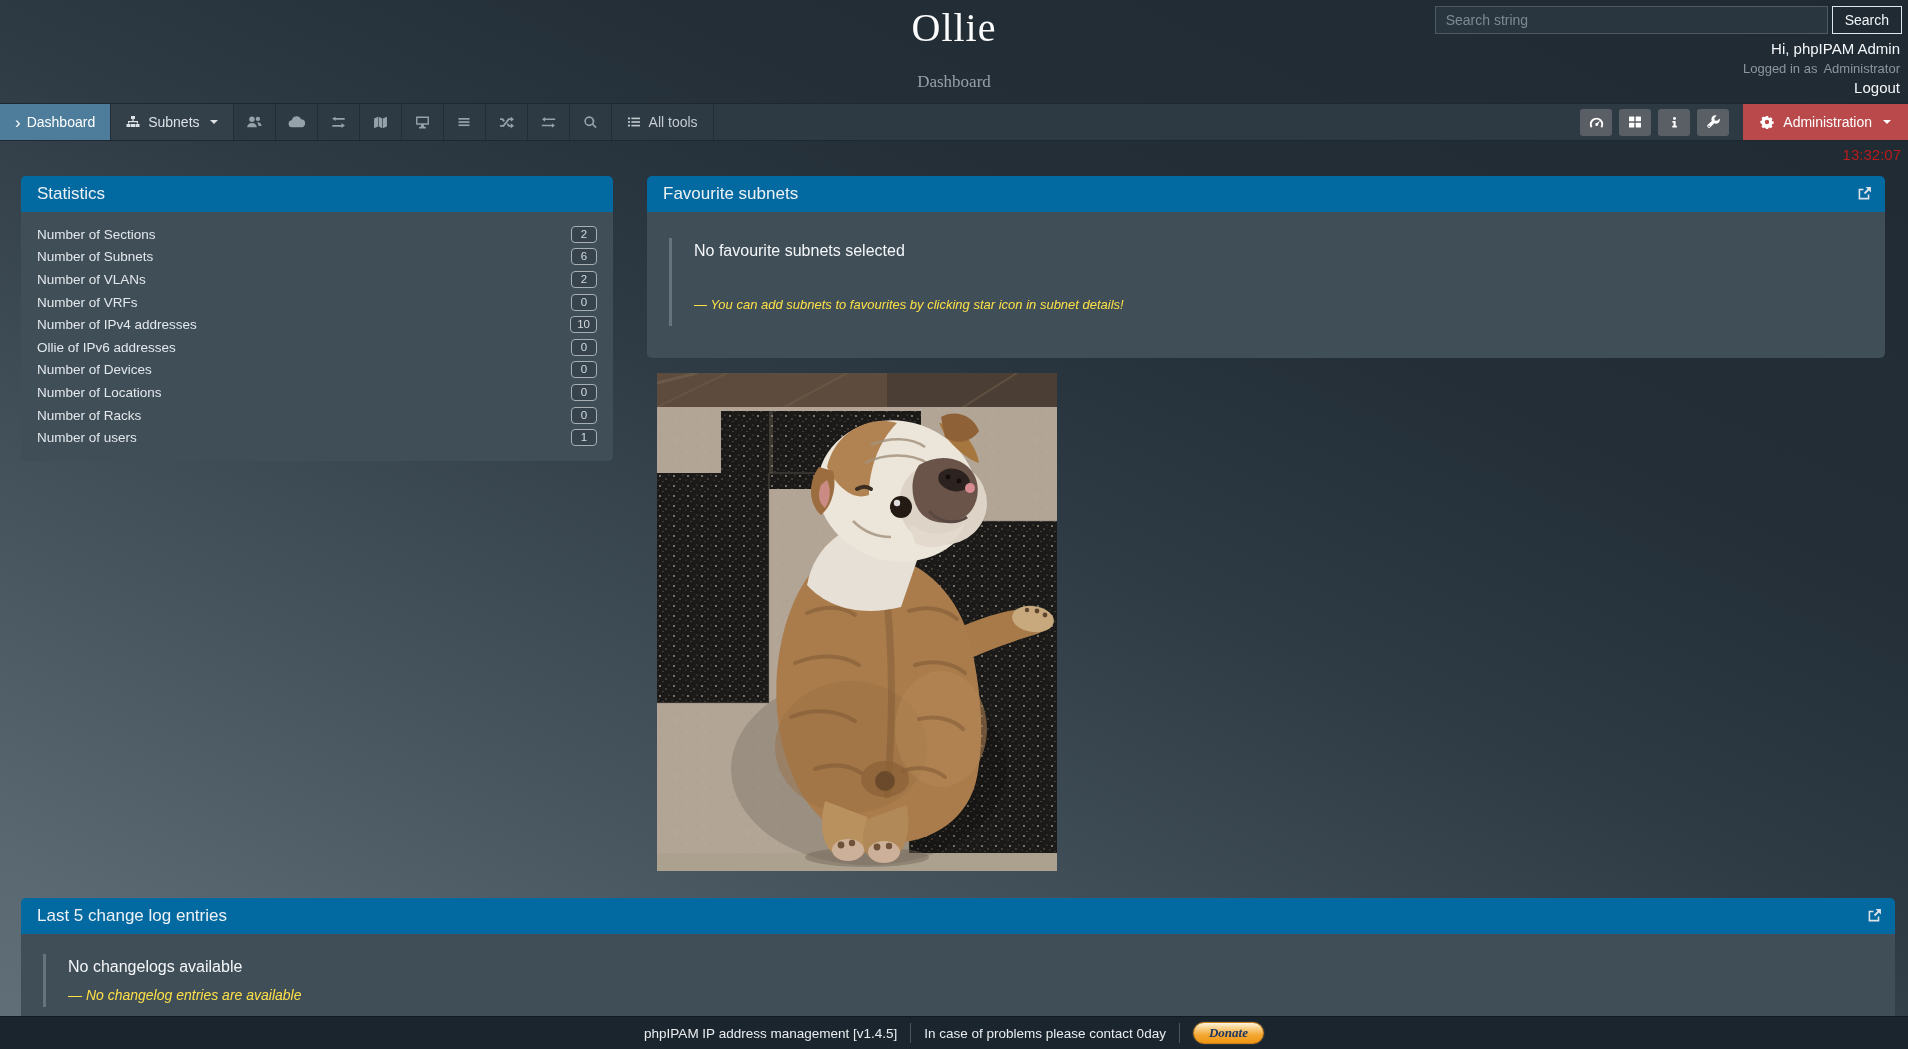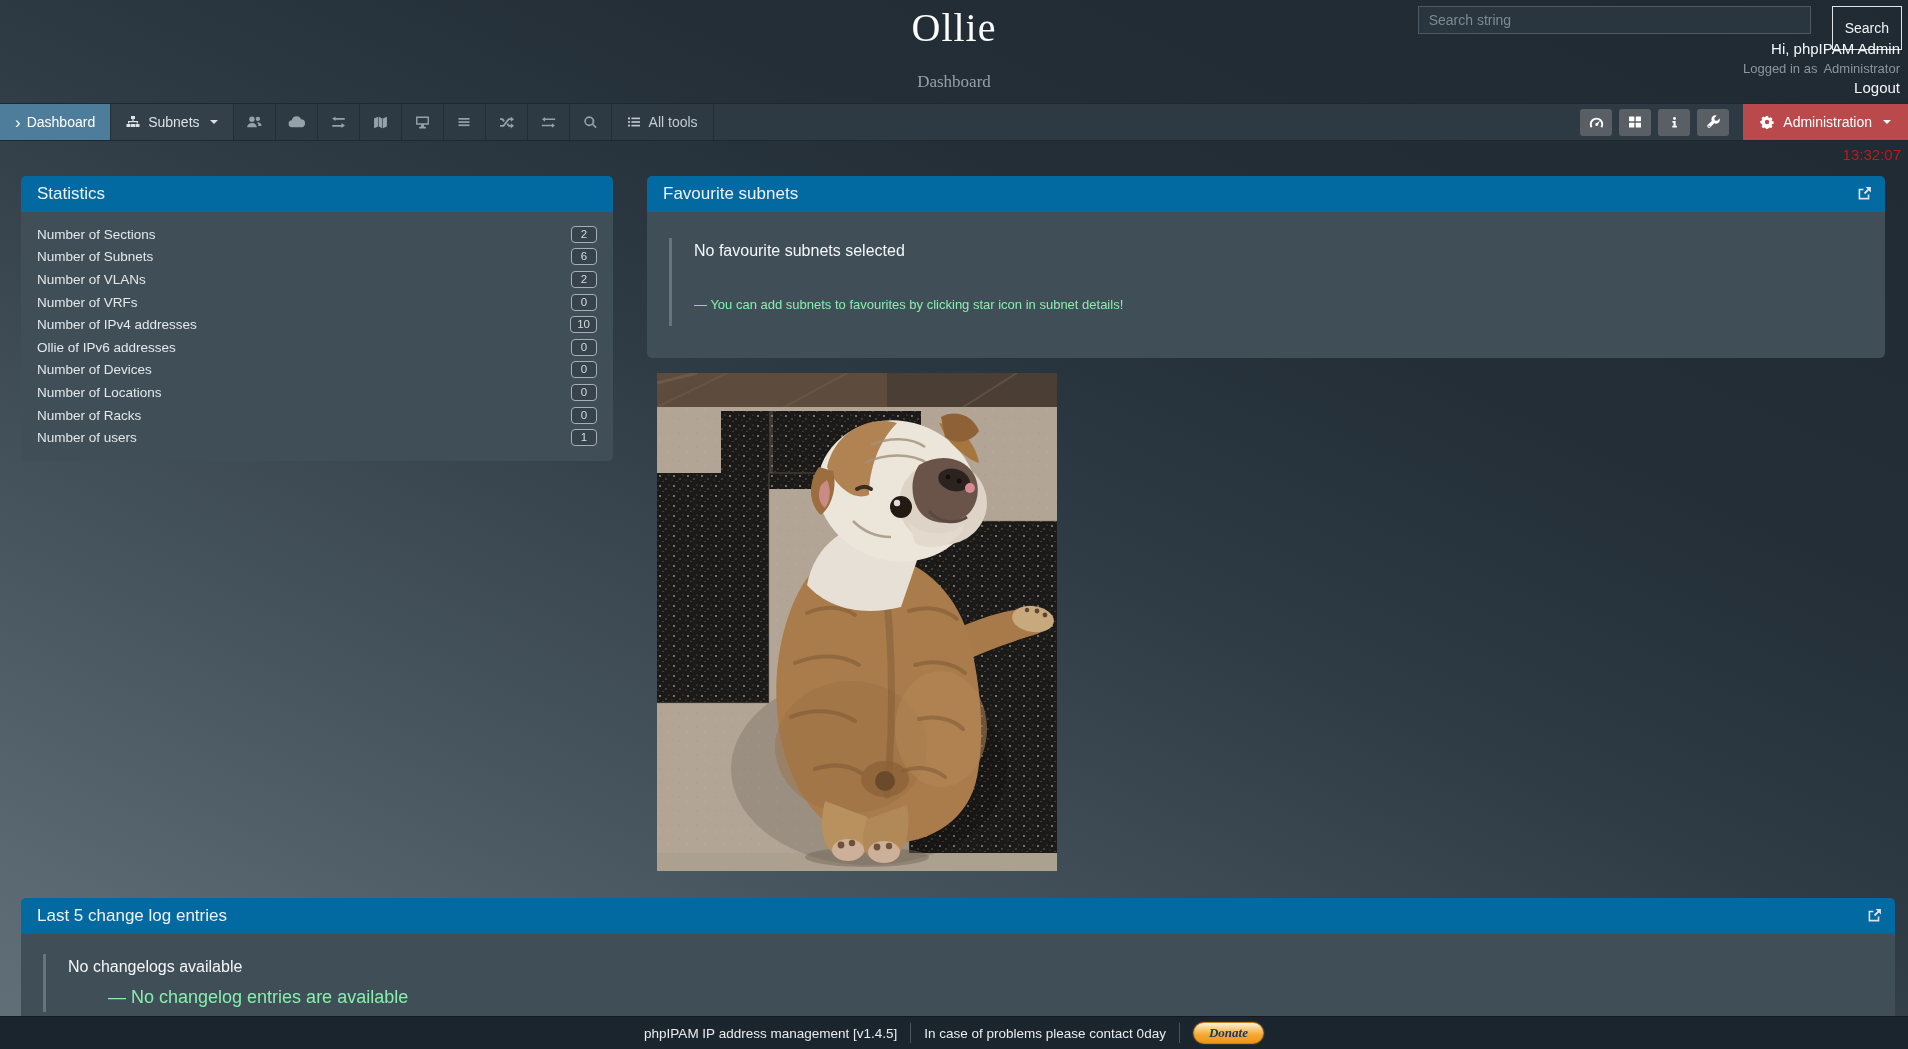--- a/index.html
+++ b/index.html
@@ -16,21 +16,21 @@
   
   .page-title { position:absolute; top:4px; left:0; width:100%; text-align:center;
     font-family:"Liberation Serif", serif; font-size:40px; color:#fbfcfd; letter-spacing:1px; }
   .page-subtitle { position:absolute; top:72px; left:0; width:100%; text-align:center;
     font-family:"Liberation Serif", serif; font-size:17px; color:#95a0a8; }
 
   .search-wrap { position:absolute; top:6px; right:6px; display:flex; }
   .search-input { width:393px; height:28px; background:#2a363f; border:1px solid #4d5a63;
     color:#cdd4d9; font-size:14px; padding:0 10px; font-family:"Liberation Sans",sans-serif; }
   .search-input::placeholder { color:#7e8a92; }
-  .search-btn { height:44px; margin-left:21px; padding:0 12px; background:transparent;
+  .search-btn { height:28px; margin-left:4px; padding:0 12px; background:transparent;
     border:1px solid #dfe5e9; color:#f2f5f7; font-size:14px; cursor:pointer;
     font-family:"Liberation Sans",sans-serif; }
   .greeting { position:absolute; top:40px; right:8px; font-size:15px; color:#f4f7f9; }
   .loggedin { position:absolute; top:61px; right:8px; font-size:13px; color:#8b969e; }
   .loggedin .who { margin-left:6px; }
   .logout { position:absolute; top:79px; right:8px; font-size:15px; color:#f4f7f9;
     display:flex; align-items:center; gap:7px; cursor:pointer;flex-direction:column; }
 
   
   .navbar { position:absolute; top:103px; left:0; width:100%; height:38px;
@@ -63,28 +63,28 @@
   .stat-row { display:flex; justify-content:space-between; align-items:center; height:22.6px;
     font-size:13.5px; color:#e2e8ec; }
   .stat-badge { border:1px solid #a7afb5; border-radius:4px; background:rgba(25,34,41,.25);
     color:#d4dade; font-size:11.5px; line-height:15px; padding:0 6px; min-width:26px;
     text-align:center; }
 
   #fav-panel { left:647px; top:176px; width:1238px; }
   #fav-panel .panel-body { height:146px; padding-top:26px; }
   .alert-block { margin-left:22px; border-left:3px solid #67747e; padding:4px 0 4px 22px; }
   .alert-title { font-size:16px; color:#f4f7f9; }
-  .alert-hint { font-size:13px; color:#86efac; }
+  .alert-hint { font-size:13px; color:#fde047;font-style:italic; }
   #fav-panel .alert-block { padding-bottom:14px; }
   #fav-panel .alert-hint { margin-top:37px; }
 
   #log-panel { left:21px; top:898px; width:1874px; }
   #log-panel .panel-body { height:82px; padding-top:20px; border-radius:0; }
   #log-panel .alert-title { font-size:16px; }
-  #log-panel .alert-hint { margin-top:11px; font-size:18px;margin-left:40px; }
+  #log-panel .alert-hint { margin-top:11px; font-size:14px; }
 
   
   .dog-photo { position:absolute; left:657px; top:373px; width:400px; height:498px; }
 
   
   .footer { position:absolute; left:0; top:1016px; width:100%; height:33px; background:#1b252d;
     border-top:1px solid #121b22; display:flex; align-items:center; justify-content:center;
     font-size:13.5px; color:#e9edf0; }
   .footer .divider { width:1px; height:20px; background:#49545c; margin:0 13px; }
   .donate-btn { height:22px; padding:0 15px; border-radius:11px; border:1px solid #c87f1c;

